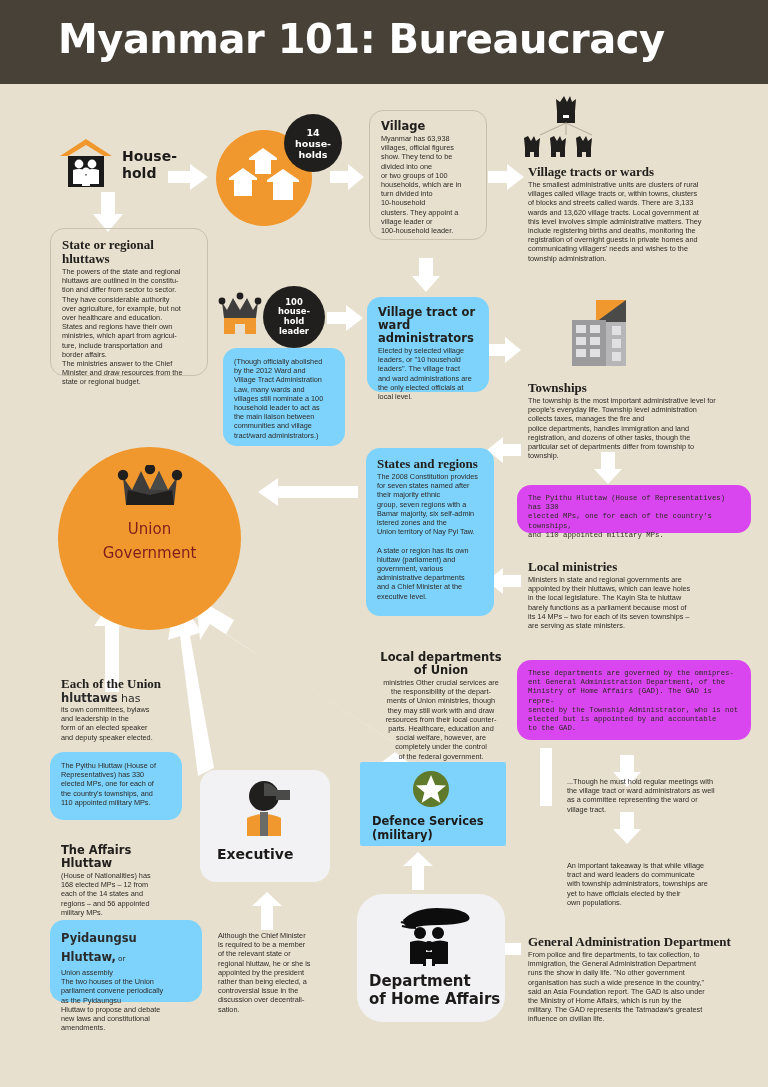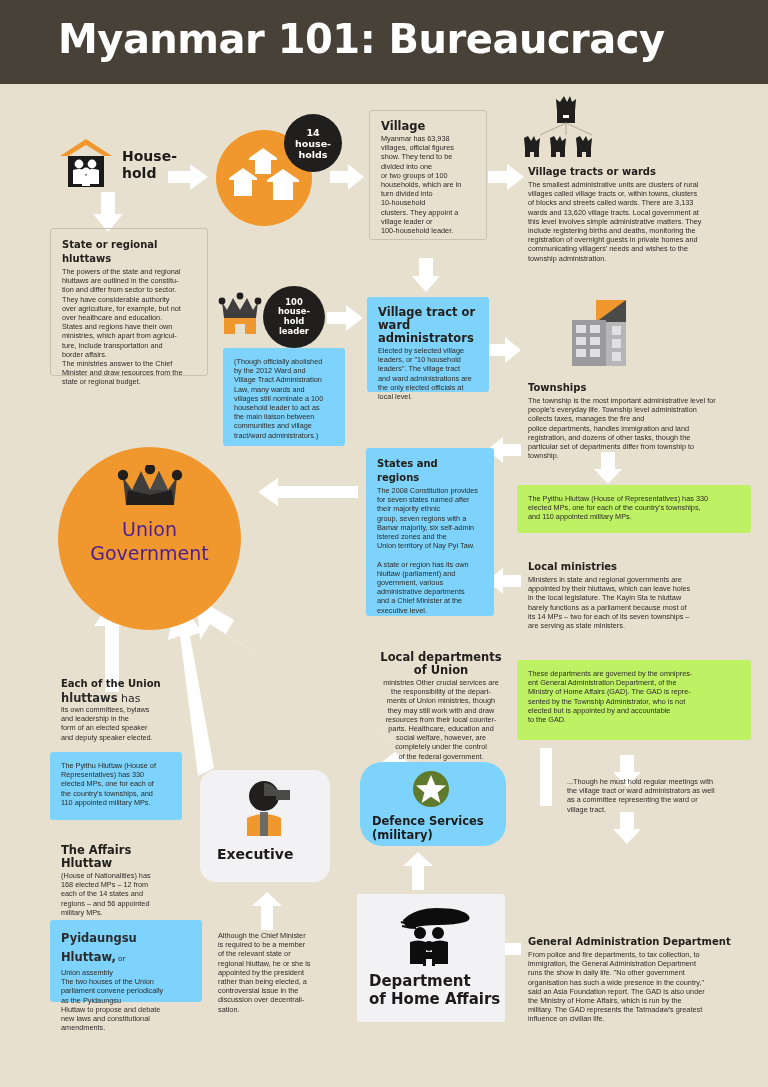--- a/index.html
+++ b/index.html
@@ -22,42 +22,42 @@
   #header-title{
     position:absolute;left:58px;top:16px;
     color:#ffffff;
     font-size:40px;font-weight:bold;
     letter-spacing:-0.5px;
     font-family:"DejaVu Sans", sans-serif;
   }
 
   
   .card{
-    border-radius:3px;
+    border-radius:14px;
     box-sizing:border-box;
     padding:9px 11px 10px 11px;
   }
   .card-outline{
     background:transparent;
     border:1.6px solid #c9c1ae;
   }
   .card-cream{ background:#7dd3fc; }
-  .card-grey{ background:#bef264; }
+  .card-grey{ background:#d946ef;font-family:Liberation Mono, monospace; }
   .card-white{ background:#f2f2f4; }
   .card-plain{ background:transparent; }
 
   .h-title{
     font-weight:bold;
     font-size:11.5px;
     line-height:13px;
     margin-bottom:1px;
     color:#22201d;
     font-family:"DejaVu Sans", sans-serif;
   }
-  .h-title.big{ font-size:10px; line-height:14px; }
+  .h-title.big{ font-size:13px; line-height:14px;font-family:Liberation Serif, serif; }
   .body-t{
     font-size:7.3px;
     line-height:9.2px;
     color:#2e2b26;
     white-space:pre-line;
   }
 
   
   .arrow{ position:absolute; }
   .arrow svg{ display:block; overflow:visible; }
@@ -68,21 +68,21 @@
     display:flex;align-items:center;justify-content:center;
     text-align:center;
   }
   .circ-orange{ background:#f0982d; }
   .circ-dark{ background:#211f1d; color:#fff; }
   .circ-dark .lbl{
     font-size:9.5px;line-height:11px;font-weight:bold;
     font-family:"DejaVu Sans", sans-serif;
   }
   #union-label{
-    color:#4c1d95;font-size:19px;line-height:24px;font-weight:normal;
+    color:#7f1d1d;font-size:15px;line-height:24px;font-weight:normal;
     font-family:"DejaVu Sans", sans-serif;
     margin-top:26px;
   }
 
   .icon-caption{
     font-size:14px;font-weight:bold;color:#1d1b19;
     font-family:"DejaVu Sans", sans-serif;
     line-height:17px;
   }
   .icon-caption.sm{ font-size:11.5px; line-height:14px; font-weight:bold;}
@@ -461,20 +461,27 @@
 to the GAD.</div>
   </div>
 
   <div class="card card-plain abs" style="left:556px;top:768px;width:210px;height:50px;">
     <div class="body-t">...Though he must hold regular meetings with
 the village tract or ward administrators as well
 as a committee representing the ward or
 village tract.</div>
   </div>
 
+  <div class="card card-plain abs" style="left:556px;top:852px;width:210px;height:60px;">
+    <div class="body-t">An important takeaway is that while village
+tract and ward leaders do communicate
+with township administrators, townships are
+yet to have officials elected by their
+own populations.</div>
+  </div>
 
   <div class="card card-plain abs" style="left:50px;top:668px;width:150px;height:80px;">
     <div class="h-title big">Each of the Union</div>
     <div style="font-size:11.5px;font-weight:bold;line-height:13px;font-family:'DejaVu Sans',sans-serif;">
       <span>hluttaws</span><span style="font-size:11px;font-weight:normal;"> has</span>
     </div>
     <div class="body-t">its own committees, bylaws
 and leadership in the
 form of an elected speaker
 and deputy speaker elected.</div>
@@ -528,32 +535,32 @@
         <circle cx="24" cy="16" r="15" fill="#211f1d"></circle>
         <path d="M24 3 a15 15 0 0 1 15 13 L24 16 Z" fill="#4a4a48"></path>
         <path d="M36 10 L50 10 L50 20 L36 20 Z" fill="#4a4a48"></path>
         <path d="M7 38 q17 -8 34 0 L41 56 L7 56 Z" fill="#f0982d"></path>
         <rect x="20" y="32" width="8" height="24" fill="#6a6a68"></rect>
       </svg>
     </div>
     <div class="abs icon-caption" style="left:17px;top:76px;">Executive</div>
   </div>
 
-  <div class="card card-cream abs" style="left:360px;top:762px;width:146px;height:84px;border-radius:22px;">
+  <div class="card card-cream abs" style="left:360px;top:762px;width:146px;height:84px;border-radius:2px;">
     <div class="abs" style="left:52px;top:8px;width:38px;height:38px;">
       <svg width="38" height="38" viewBox="0 0 38 38">
         <circle cx="19" cy="19" r="18" fill="#5f7a2a"></circle>
         <path d="M19 5 L23.2 15 L34 15.6 L25.6 22.4 L28.4 33 L19 26.8 L9.6 33 L12.4 22.4 L4 15.6 L14.8 15 Z" fill="#ffffff"></path>
       </svg>
     </div>
     <div class="abs icon-caption sm" style="left:12px;top:52px;white-space:pre-line;font-size:11.5px;line-height:14px;">Defence Services
 (military)</div>
   </div>
 
-  <div class="card card-white abs" style="left:357px;top:894px;width:148px;height:128px;border-radius:2px;">
+  <div class="card card-white abs" style="left:357px;top:894px;width:148px;height:128px;border-radius:26px;">
     <div class="abs" style="left:36px;top:8px;width:78px;height:64px;">
       <svg width="78" height="64" viewBox="0 0 78 64">
         <path d="M10 18 q12 -12 34 -12 q22 0 30 6 q6 5 -2 8 q-10 3 -26 3 q-18 0 -26 3 q-8 2 -10 -8 Z" fill="#0d0d0d"></path>
         <path d="M8 20 q6 2 13 2" stroke="#0d0d0d" stroke-width="2" fill="none"></path>
         <path d="M9 24 q7 2 14 2" stroke="#0d0d0d" stroke-width="2" fill="none"></path>
         <circle cx="27" cy="31" r="6" fill="#0d0d0d"></circle>
         <circle cx="45" cy="31" r="6" fill="#0d0d0d"></circle>
         <path d="M17 40 q8 -3 16 0 l0 22 l-16 0 Z" fill="#0d0d0d"></path>
         <path d="M39 40 q8 -3 16 0 l0 22 l-16 0 Z" fill="#0d0d0d"></path>
         <circle cx="36" cy="44" r="5" fill="#0d0d0d"></circle>

